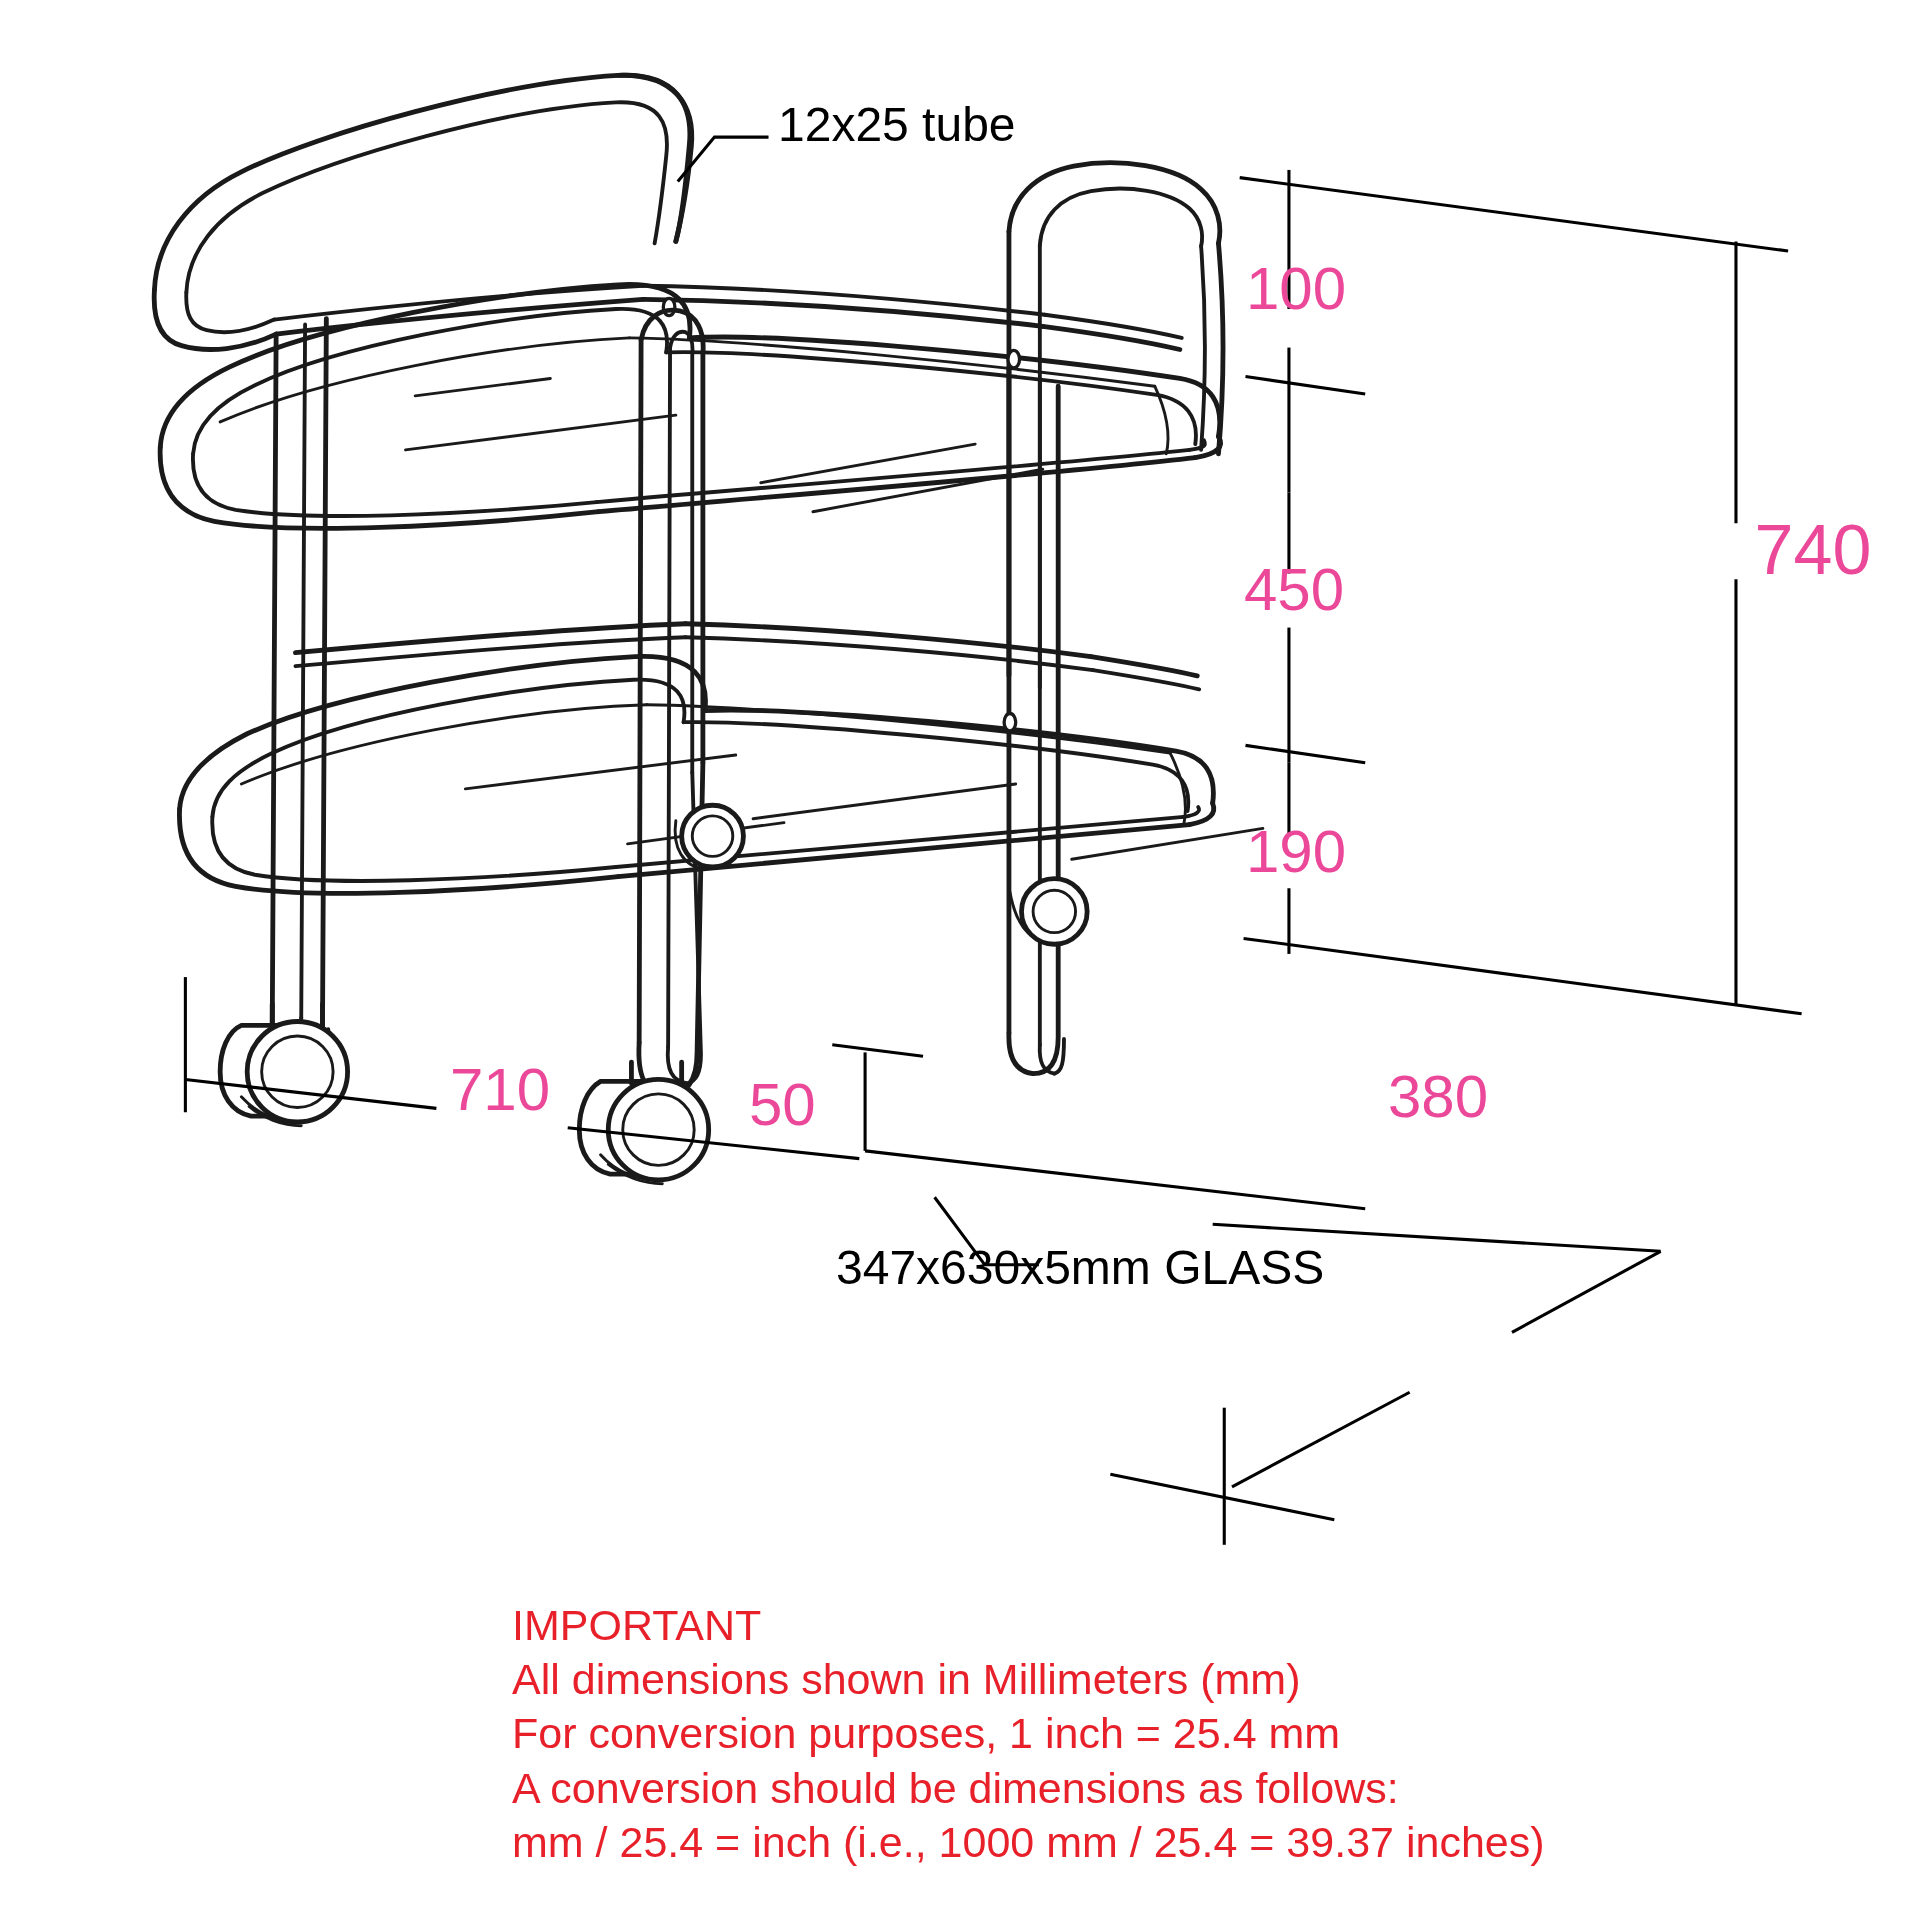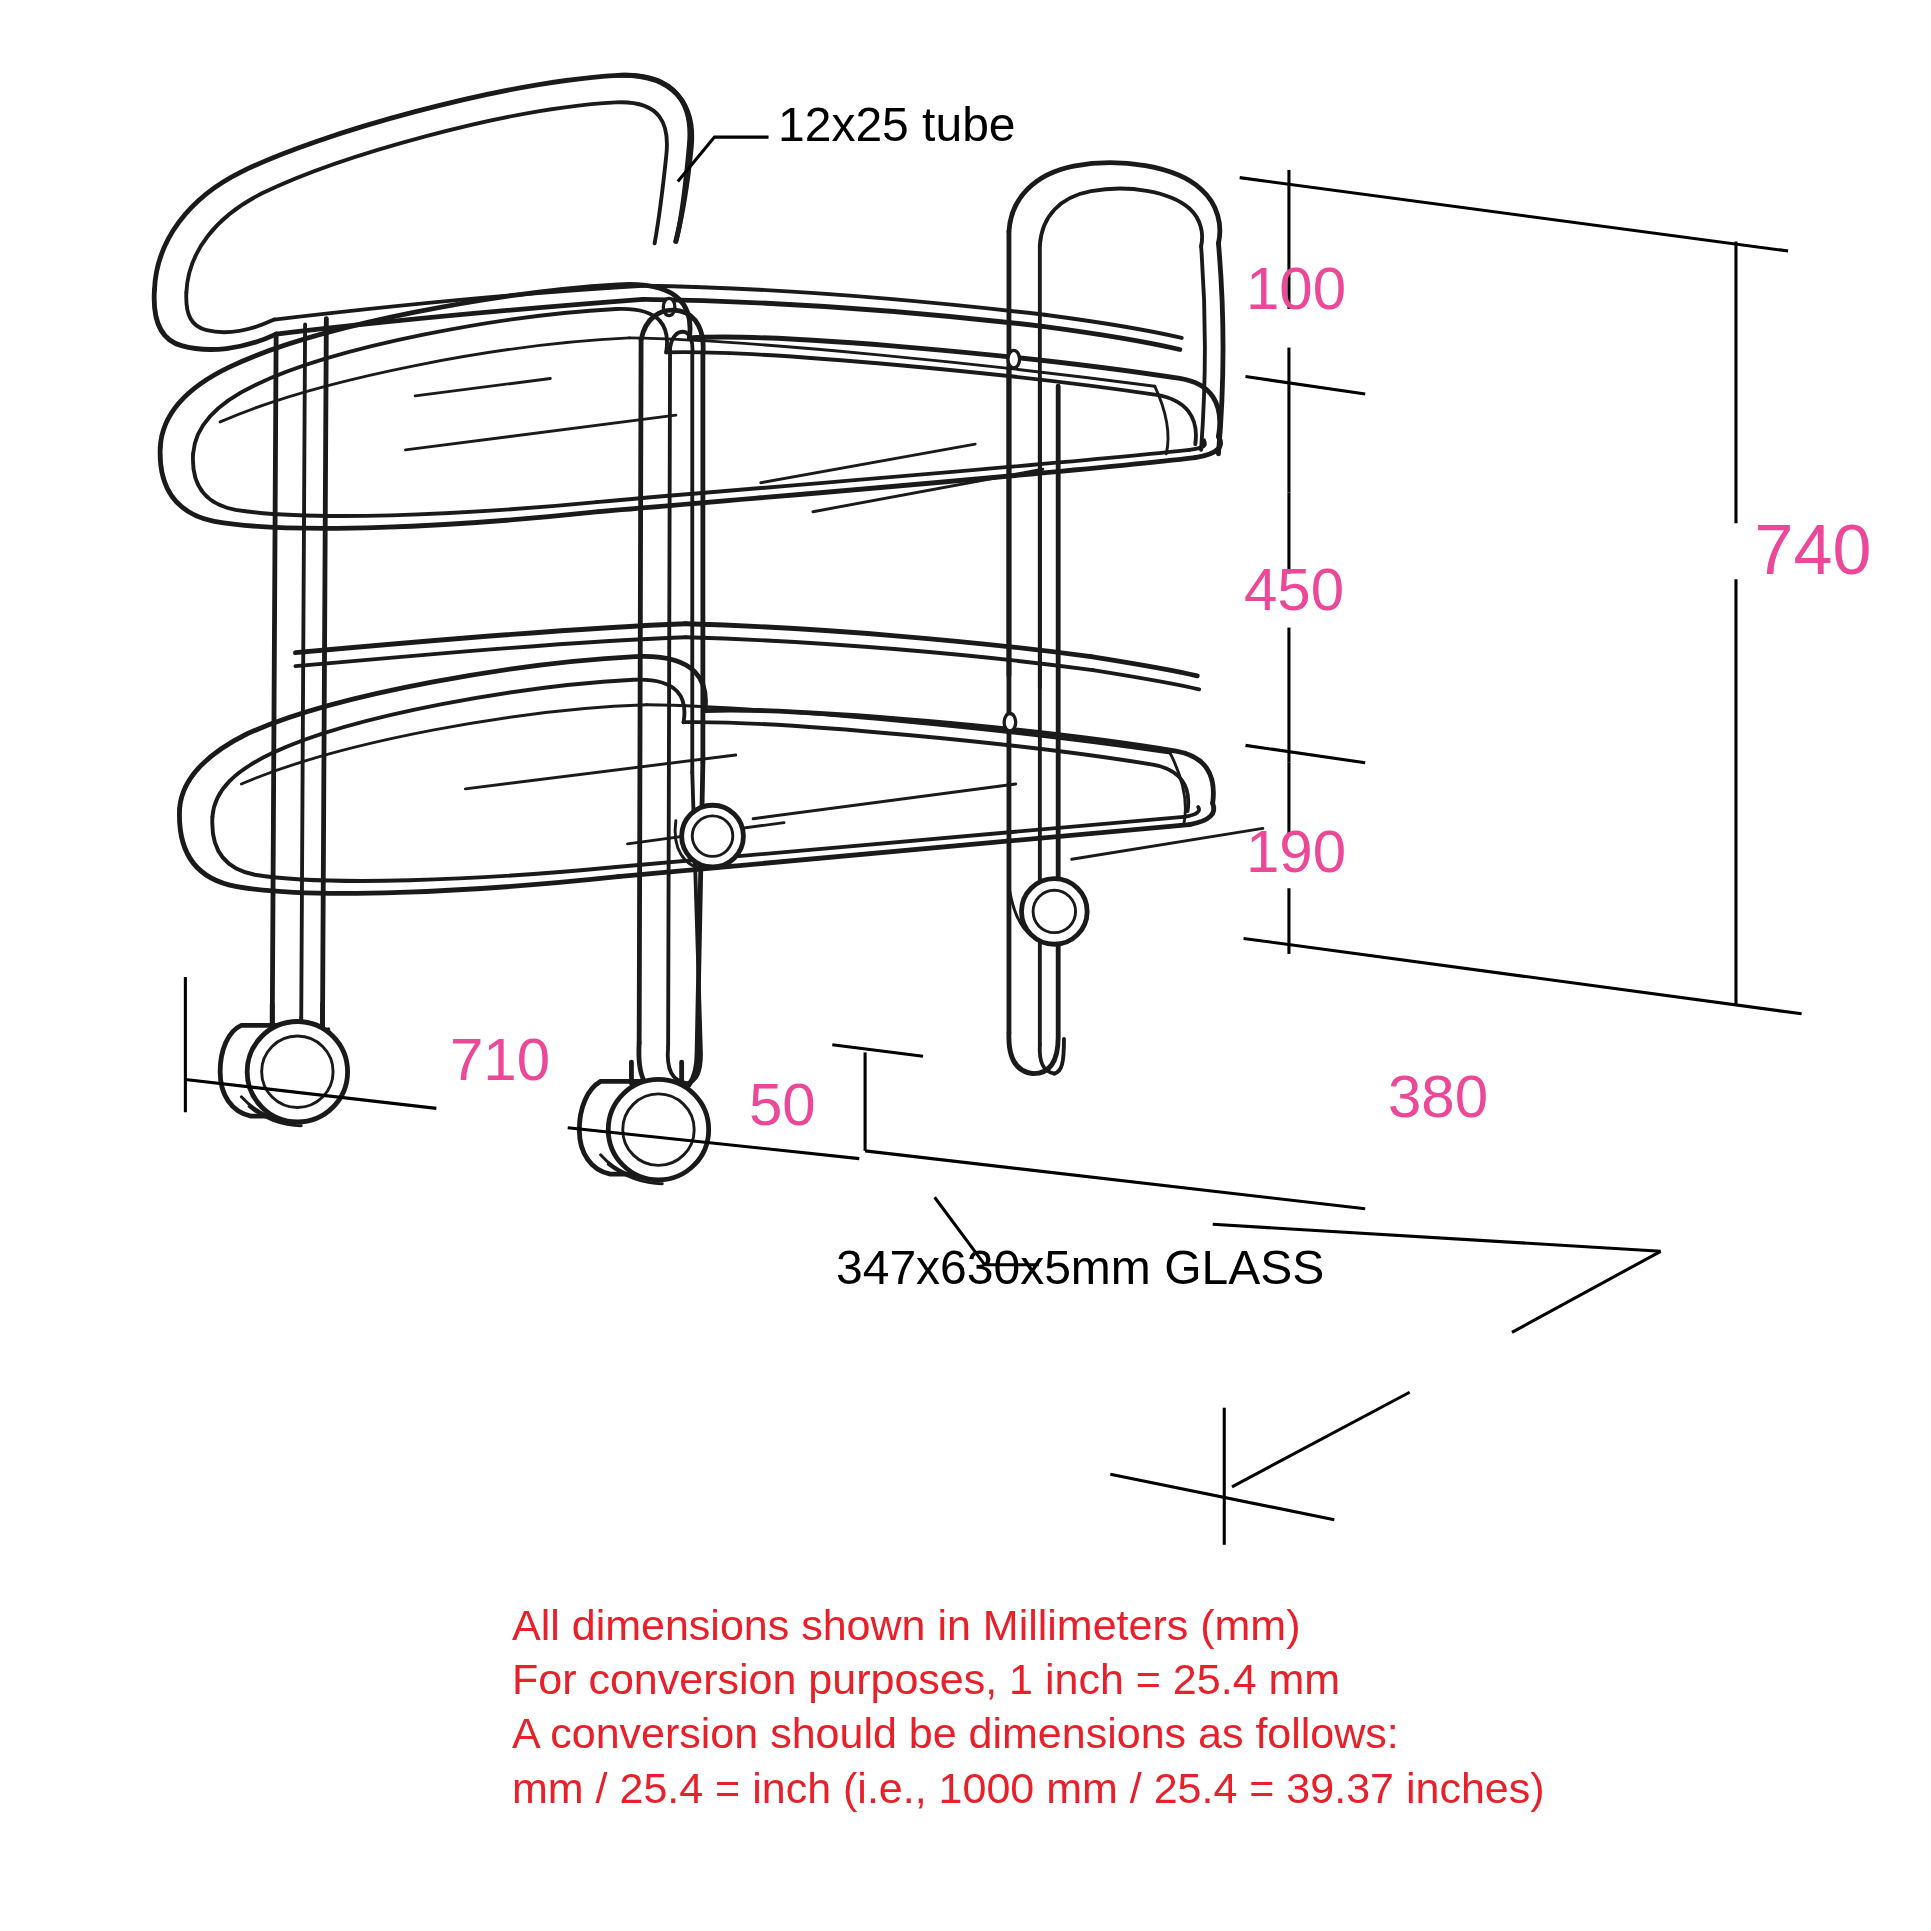--- a/index.html
+++ b/index.html
@@ -359,27 +359,28 @@
   <div class="callout-text" style="left:836px; top:1244px;text-align:right;">347x630x5mm GLASS</div>
 
   <div class="dim-text" style="left:1246px; top:259px;">100</div>
 
   <div class="dim-text" style="left:1813px; top:515px; font-size:70px; transform:translateX(-50%);">740</div>
 
   <div class="dim-text" style="left:1244px; top:560px;">450</div>
 
   <div class="dim-text" style="left:1246px; top:822px;">190</div>
 
-  <div class="dim-text" style="left:450px; top:1030px;">710</div>
+  <div class="dim-text" style="left:450px; top:1060px;">710</div>
 
   <div class="dim-text" style="left:749px; top:1075px;">50</div>
 
   <div class="dim-text" style="left:1388px; top:1043px;margin-top:24px;">380</div>
 
   <div id="notes">
+    <div>IMPORTANT</div>
     <div>All dimensions shown in Millimeters (mm)</div>
     <div>For conversion purposes, 1 inch = 25.4 mm</div>
     <div>A conversion should be dimensions as follows:</div>
     <div>mm / 25.4 = inch (i.e., 1000 mm / 25.4 = 39.37 inches)</div>
   </div>
 
 </div>
 
 
 </body></html>

